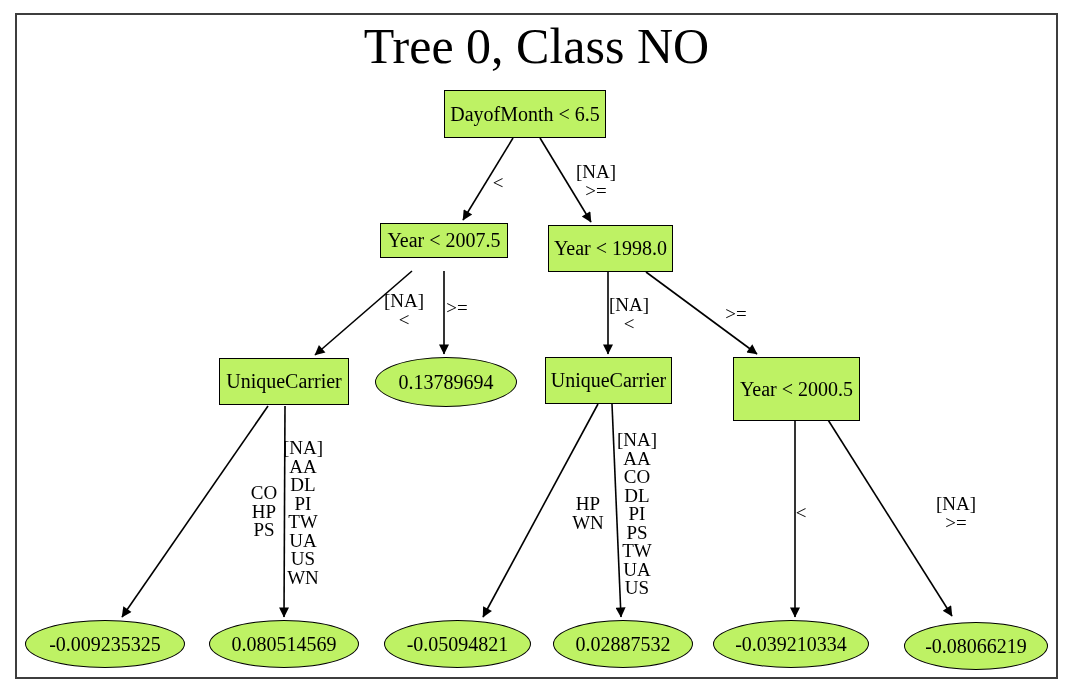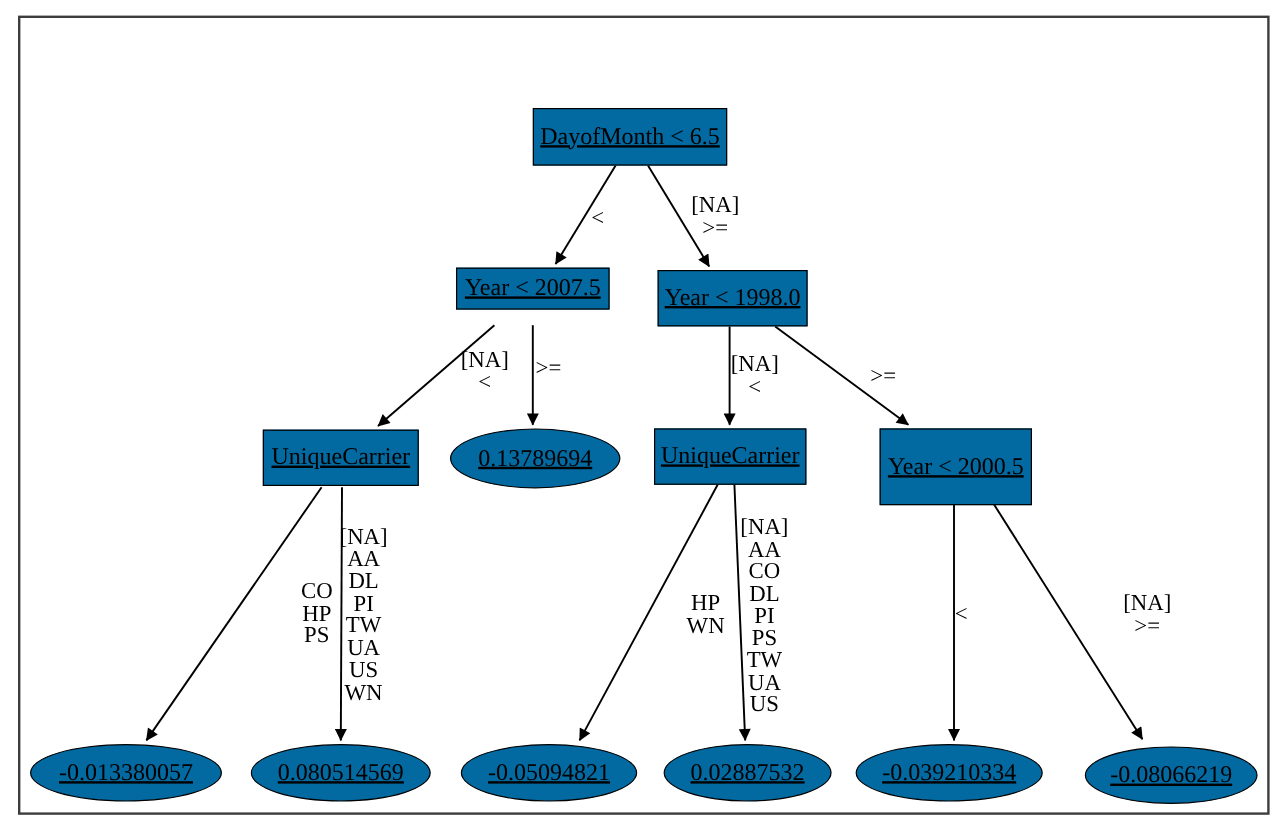--- a/index.html
+++ b/index.html
@@ -11,36 +11,37 @@
     position:absolute;left:15px;top:13px;width:1043px;height:666px;
     border:2px solid #3d3d3d;box-sizing:border-box;background:transparent;
   }
   .title{
     position:absolute;left:0;top:20px;width:1073px;text-align:center;
     font-size:50px;line-height:52px;white-space:nowrap;
   }
   svg.edges{position:absolute;left:0;top:0;width:1073px;height:696px;}
   .node{
     position:absolute;display:flex;align-items:center;justify-content:center;
-    background:#0369a1;border:1.5px solid #000;box-sizing:border-box;
-    font-size:20px;white-space:nowrap;text-align:center;text-decoration:underline;
+    background:#bef264;border:1.5px solid #000;box-sizing:border-box;
+    font-size:20px;white-space:nowrap;text-align:center;
   }
   .ellipse{border-radius:50%;}
   .edge-label{
     position:absolute;transform:translate(-50%,-50%);
     font-size:19px;line-height:18.5px;text-align:center;white-space:pre-line;
   }
 </style>
 </head>
 <body>
 
 <div class="stage">
 
   <div class="frame"></div>
 
+  <div class="title">Tree 0, Class NO</div>
 
   <svg class="edges" width="1073" height="696" viewBox="0 0 1073 696" xmlns="http://www.w3.org/2000/svg">
     <defs>
       <marker id="arrow" viewBox="0 0 10 10" refX="9.5" refY="5" markerUnits="userSpaceOnUse" markerWidth="13" markerHeight="10" orient="auto">
         <path d="M0,0 L10,5 L0,10 z" fill="#000"></path>
       </marker>
     </defs>
     <g stroke="#000" stroke-width="1.6">
       <line x1="513" y1="138" x2="463" y2="220" marker-end="url(#arrow)"></line>
       <line x1="540" y1="138" x2="591" y2="222" marker-end="url(#arrow)"></line>
@@ -58,21 +59,21 @@
   </svg>
 
   <div class="node" style="left:444px;top:90px;width:162px;height:48px">DayofMonth &lt; 6.5</div>
   <div class="node" style="left:380px;top:223px;width:128px;height:35px">Year &lt; 2007.5</div>
   <div class="node" style="left:548px;top:225px;width:125px;height:47px">Year &lt; 1998.0</div>
   <div class="node" style="left:219px;top:358px;width:130px;height:47px">UniqueCarrier</div>
   <div class="node" style="left:545px;top:357px;width:127px;height:47px">UniqueCarrier</div>
   <div class="node" style="left:733px;top:357px;width:127px;height:64px">Year &lt; 2000.5</div>
 
   <div class="node ellipse" style="left:375px;top:357px;width:142px;height:50px">0.13789694</div>
-  <div class="node ellipse" style="left:25px;top:620px;width:160px;height:48px">-0.013380057</div>
+  <div class="node ellipse" style="left:25px;top:620px;width:160px;height:48px">-0.009235325</div>
   <div class="node ellipse" style="left:209px;top:620px;width:150px;height:48px">0.080514569</div>
   <div class="node ellipse" style="left:384px;top:620px;width:147px;height:48px">-0.05094821</div>
   <div class="node ellipse" style="left:553px;top:620px;width:140px;height:48px">0.02887532</div>
   <div class="node ellipse" style="left:713px;top:620px;width:156px;height:48px">-0.039210334</div>
   <div class="node ellipse" style="left:904px;top:622px;width:144px;height:48px">-0.08066219</div>
 
   <div class="edge-label" style="left:498px;top:183px">&lt;</div>
   <div class="edge-label" style="left:596px;top:181px">[NA]
 &gt;=</div>
   <div class="edge-label" style="left:404px;top:310px">[NA]

